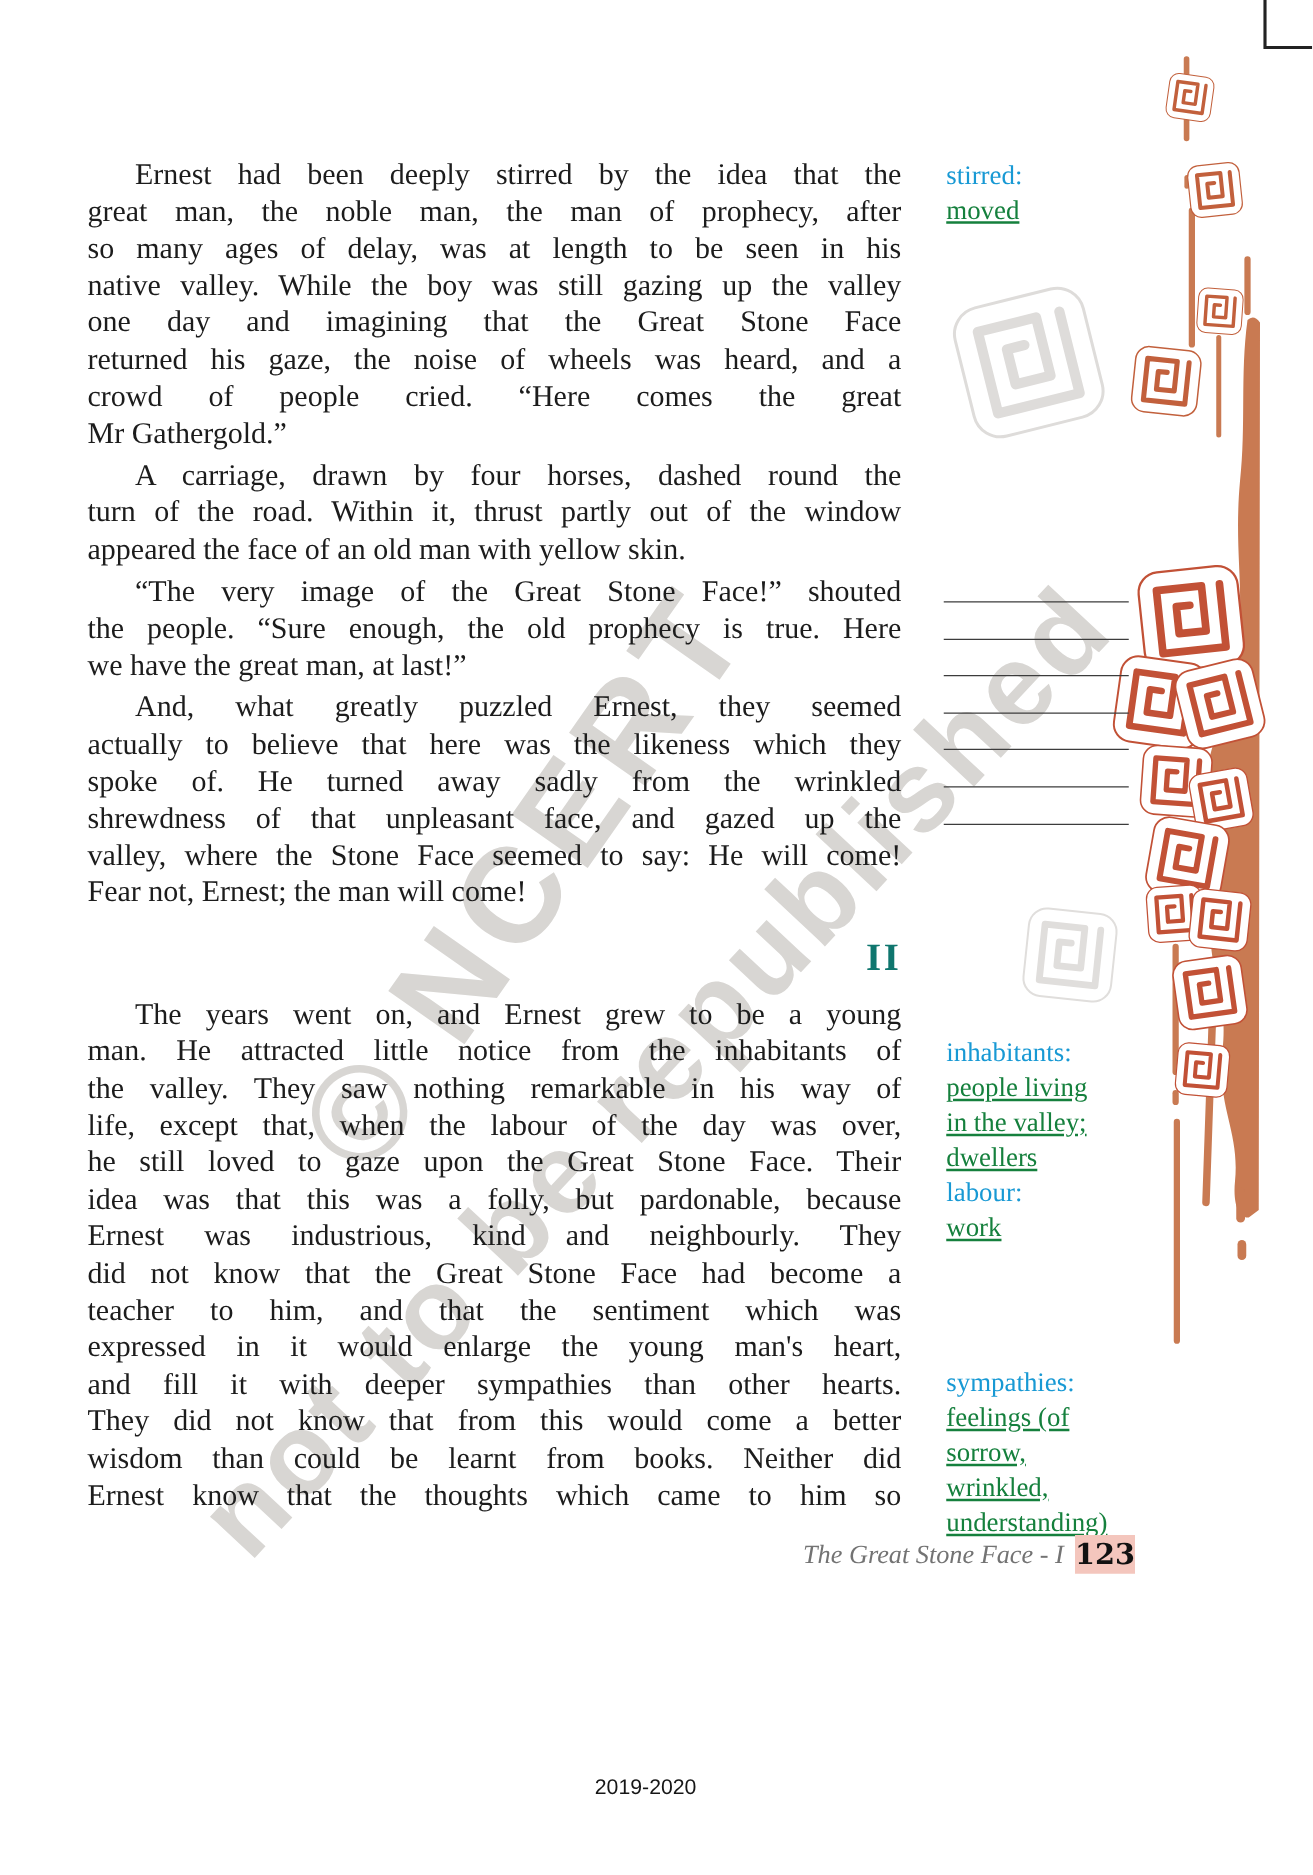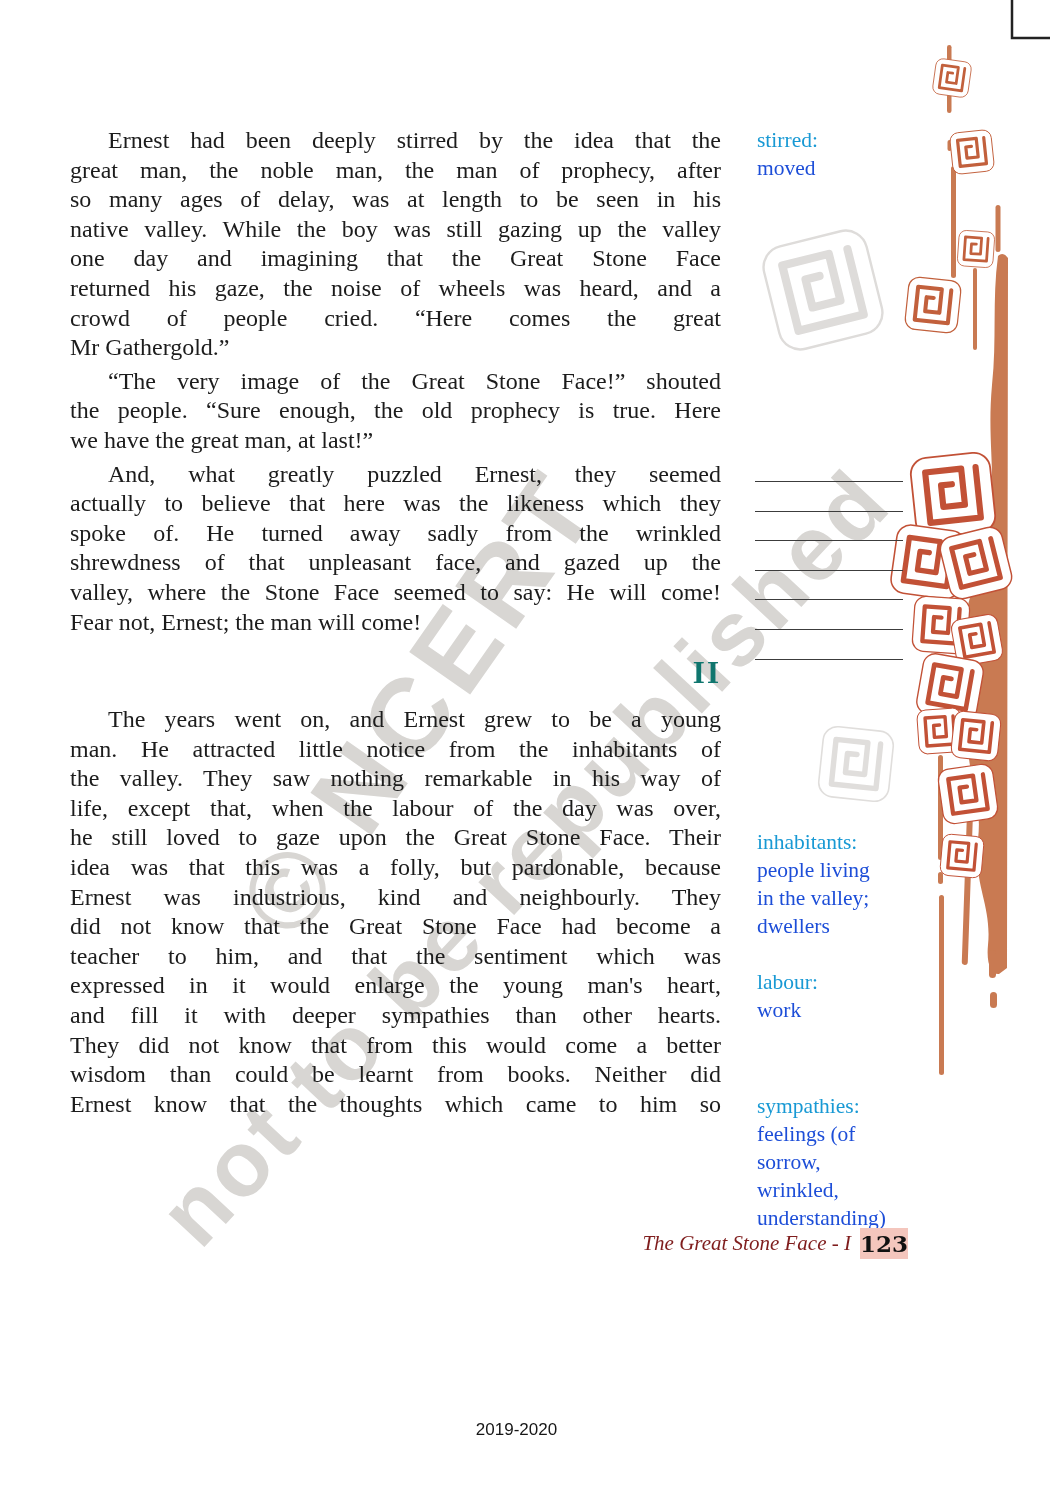--- a/index.html
+++ b/index.html
@@ -16,28 +16,28 @@
   .body-text{position:absolute;z-index:2;left:55px;top:126px;width:666px;font-size:24px;line-height:29.6px;}
   .para{margin:0 0 4px 0;}
   .line{height:29.6px;text-align:justify;text-align-last:justify;white-space:nowrap;margin-left:15px;}
   .line.indent{text-indent:38px;}
   .line.last{text-align-last:left;}
   .sec-heading{text-align:right;font-weight:bold;font-size:31px;color:#0f766e;
                margin:18px 0 14px 0;line-height:36px;letter-spacing:2px;}
   
   .margin-note{position:absolute;z-index:2;left:757px;width:165px;font-size:21.5px;line-height:28px;}
   .margin-note .term{color:#1899d4;display:block;}
-  .margin-note .defs{color:#1d4ed8;}
-  .n0{top:126px;} .n1{top:828px;} .n2{top:968px;} .n3{top:1092px;}
+  .margin-note .defs{color:#15803d;text-decoration:underline;}
+  .n0{top:126px;} .n1{top:828px;} .n2{top:940px;} .n3{top:1092px;}
   
   .ruled-lines{position:absolute;z-index:2;left:755px;top:481px;width:148px;}
   .rule{height:28.6px;border-top:1.6px solid #3c3c3c;}
   
   .footer{position:absolute;z-index:2;top:1228px;right:142px;display:flex;align-items:center;gap:9px;}
-  .footer-title{font-style:italic;font-size:21px;color:#7f1d1d;}
+  .footer-title{font-style:italic;font-size:21px;color:#737373;}
   .page-badge{background:#f4c6bd;min-width:48px;height:31px;display:flex;align-items:center;justify-content:center;
               font-weight:bold;font-size:23px;color:#111;font-family:"DejaVu Serif",serif;}
   .year-line{position:absolute;z-index:2;left:0;right:17px;top:1420px;text-align:center;
              font-family:"Liberation Sans",sans-serif;font-size:17px;color:#161616;}
 </style>
 </head>
 <body>
 
 <div class="page">
 
@@ -102,20 +102,25 @@
   <div class="body-text">
       <div class="para">
         <div class="line indent">Ernest had been deeply stirred by the idea that the</div>
         <div class="line">great man, the noble man, the man of prophecy, after</div>
         <div class="line">so many ages of delay, was at length to be seen in his</div>
         <div class="line">native valley. While the boy was still gazing up the valley</div>
         <div class="line">one day and imagining that the Great Stone Face</div>
         <div class="line">returned his gaze, the noise of wheels was heard, and a</div>
         <div class="line">crowd of people cried. “Here comes the great</div>
         <div class="line last">Mr Gathergold.”</div>
+      </div>
+      <div class="para">
+        <div class="line indent">A carriage, drawn by four horses, dashed round the</div>
+        <div class="line">turn of the road. Within it, thrust partly out of the window</div>
+        <div class="line last">appeared the face of an old man with yellow skin.</div>
       </div>
       <div class="para">
         <div class="line indent">“The very image of the Great Stone Face!” shouted</div>
         <div class="line">the people. “Sure enough, the old prophecy is true. Here</div>
         <div class="line last">we have the great man, at last!”</div>
       </div>
       <div class="para">
         <div class="line indent">And, what greatly puzzled Ernest, they seemed</div>
         <div class="line">actually to believe that here was the likeness which they</div>
         <div class="line">spoke of. He turned away sadly from the wrinkled</div>

